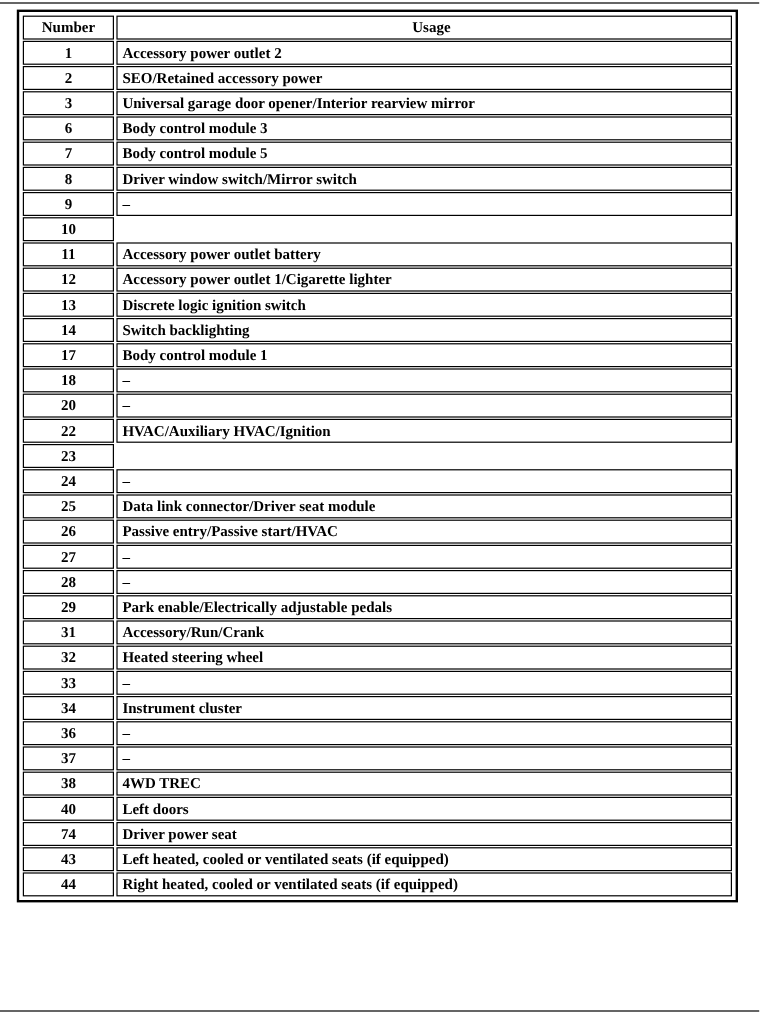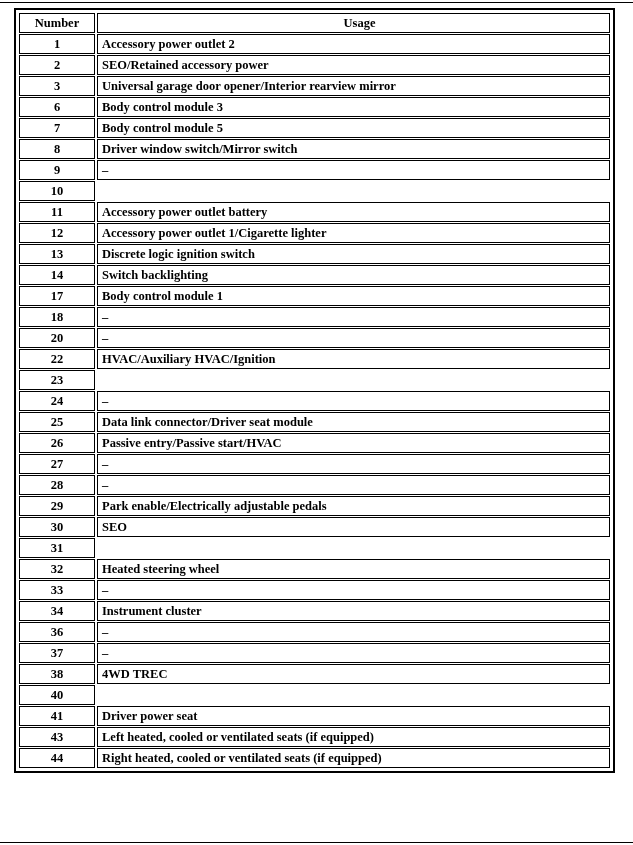--- a/index.html
+++ b/index.html
@@ -171,25 +171,22 @@
       </div>
       <div class="row">
         <div class="cell num">28</div>
         <div class="cell usage">–</div>
       </div>
       <div class="row">
         <div class="cell num">29</div>
         <div class="cell usage">Park enable/Electrically adjustable pedals</div>
       </div>
       <div class="row">
-        <div class="cell num">30</div>
-        <div class="cell usage">SEO</div>
-      </div>
-      <div class="row">
         <div class="cell num">31</div>
+        <div class="cell usage">Accessory/Run/Crank</div>
       </div>
       <div class="row">
         <div class="cell num">32</div>
         <div class="cell usage">Heated steering wheel</div>
       </div>
       <div class="row">
         <div class="cell num">33</div>
         <div class="cell usage">–</div>
       </div>
       <div class="row">
@@ -203,23 +200,24 @@
       <div class="row">
         <div class="cell num">37</div>
         <div class="cell usage">–</div>
       </div>
       <div class="row">
         <div class="cell num">38</div>
         <div class="cell usage">4WD TREC</div>
       </div>
       <div class="row">
         <div class="cell num">40</div>
-      </div>
-      <div class="row">
-        <div class="cell num">41</div>
+        <div class="cell usage">Left doors</div>
+      </div>
+      <div class="row">
+        <div class="cell num">74</div>
         <div class="cell usage">Driver power seat</div>
       </div>
       <div class="row">
         <div class="cell num">43</div>
         <div class="cell usage">Left heated, cooled or ventilated seats (if equipped)</div>
       </div>
       <div class="row">
         <div class="cell num">44</div>
         <div class="cell usage">Right heated, cooled or ventilated seats (if equipped)</div>
       </div>

